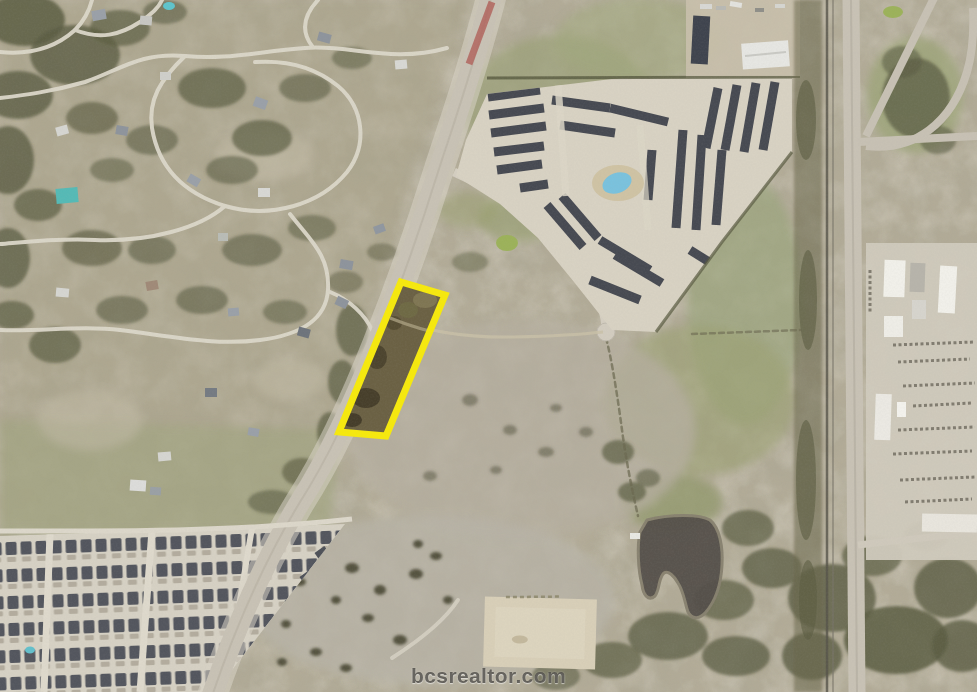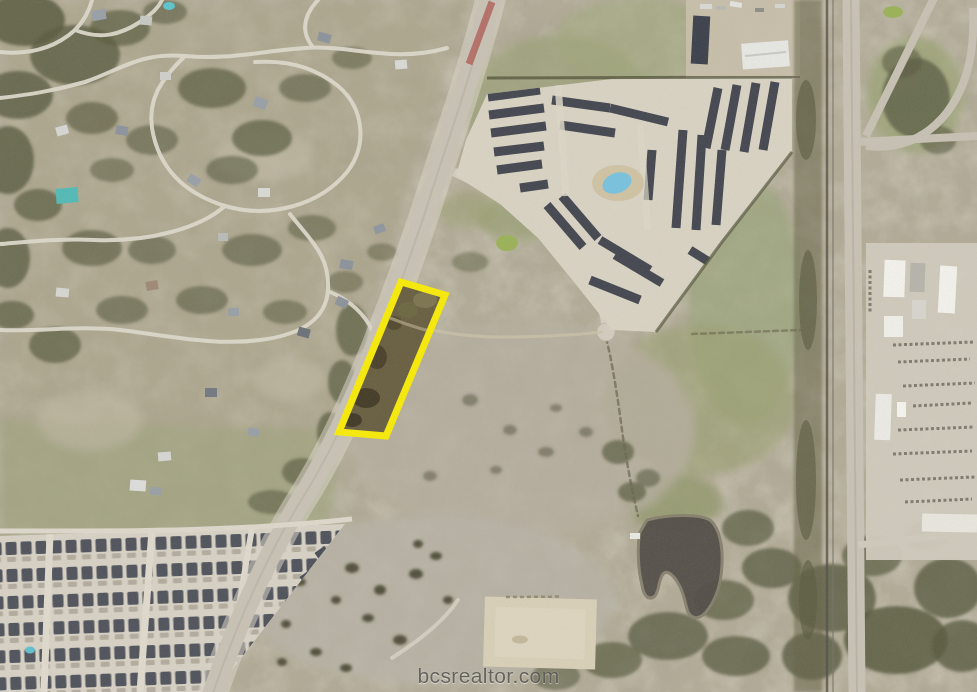--- a/index.html
+++ b/index.html
@@ -1,20 +1,20 @@
 <!DOCTYPE html>
 <html><head>
 <meta charset="utf-8">
 <style>
   html,body{margin:0;padding:0;background:#222;}
   .stage{position:relative;width:977px;height:692px;overflow:hidden;
          font-family:"Liberation Sans",sans-serif;}
   .stage svg{position:absolute;left:0;top:0;}
   .watermark{position:absolute;left:0;top:664px;width:977px;text-align:center;
-    font-size:21px;font-weight:normal;letter-spacing:.4px;
+    font-size:21px;font-weight:bold;letter-spacing:.4px;
     color:rgba(72,70,65,.8);
     text-shadow:0 1px 1px rgba(255,255,255,.5),0 0 2px rgba(255,255,255,.3);
     user-select:none;}
 </style>
 </head>
 <body>
 
 <div class="stage">
 <svg width="977" height="692" viewBox="0 0 977 692">
   <defs>

